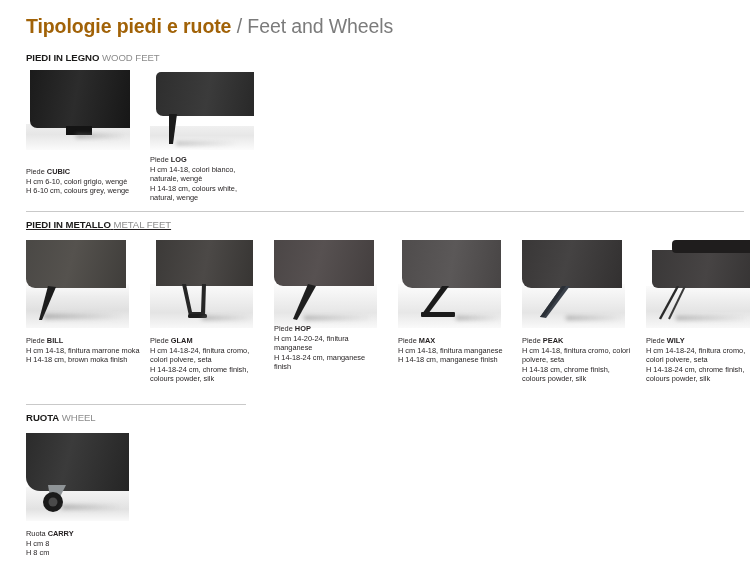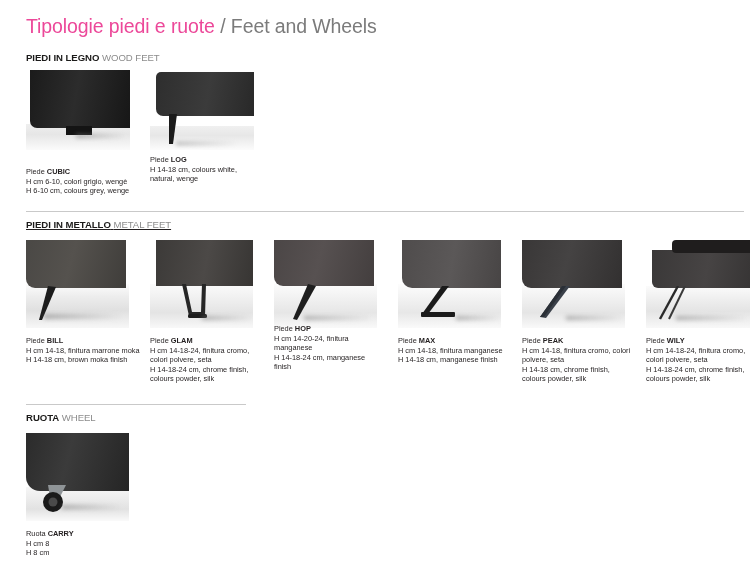--- a/index.html
+++ b/index.html
@@ -28,22 +28,22 @@
   .page-title {
     position: absolute;
     left: 26px;
     top: 14px;
     font-size: 19.5px;
     line-height: 24px;
     letter-spacing: -0.1px;
     white-space: nowrap;
   }
   .page-title .it {
-    color: #ec4899;
-    font-weight: 400;
+    color: #a16207;
+    font-weight: 700;
   }
   .page-title .en {
     color: #7b7b7b;
     font-weight: 400;
   }
 
   
   .section-head {
     position: absolute;
     font-size: 9.6px;
@@ -145,20 +145,21 @@
       <div class="body-block" style="left:6px; top:2px; width:104px; height:44px; background:linear-gradient(100deg,#2e2e2e 0%,#3b3b3b 50%,#262626 100%); border-top-left-radius:5px; border-bottom-left-radius:7px;"></div>
       <svg style="position:absolute; left:14px; top:44px;" width="40" height="32" viewBox="0 0 40 32">
         <polygon points="5,0 13,0 9,30 5,30" fill="#1b1b1b"></polygon>
       </svg>
       <div class="shadow" style="left:26px; top:72px; width:60px; height:3px;"></div>
     </div>
   </div>
 
   <div class="caption" style="left:150px; top:155px; width:104px;">
     <div class="nm"><span>Piede </span><b>LOG</b></div>
+    <div class="it-line">H cm 14-18, colori bianco, naturale, wengè</div>
     <div class="en-line">H 14-18 cm, colours white, natural, wenge</div>
   </div>
 
   <div class="divider" style="left:26px; top:211px; width:718px;"></div>
   <div class="section-head" style="left:26px; top:219px;text-decoration:underline;">
     <span class="it">PIEDI IN METALLO</span><span class="en">&nbsp;</span><span class="en">METAL FEET</span>
   </div>
 
   <div class="tile" style="left:26px; top:240px; width:103px; height:88px;">
     <div class="scene">

